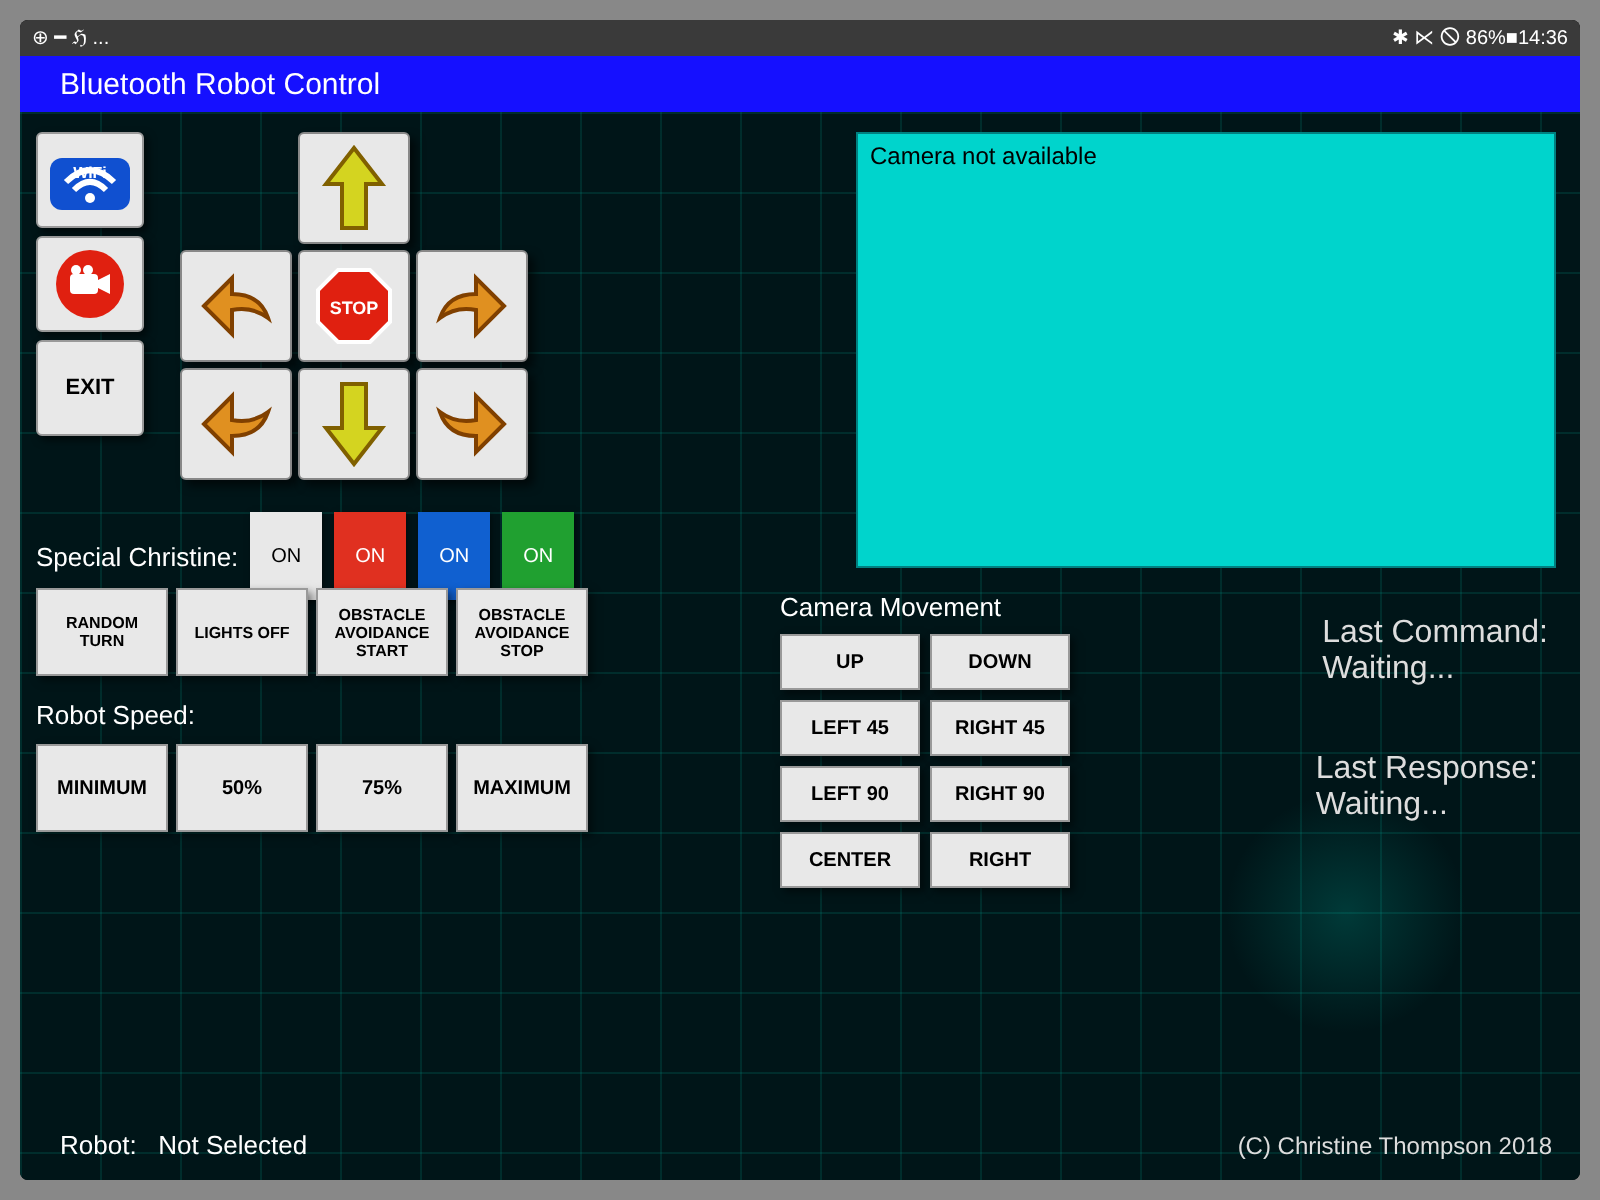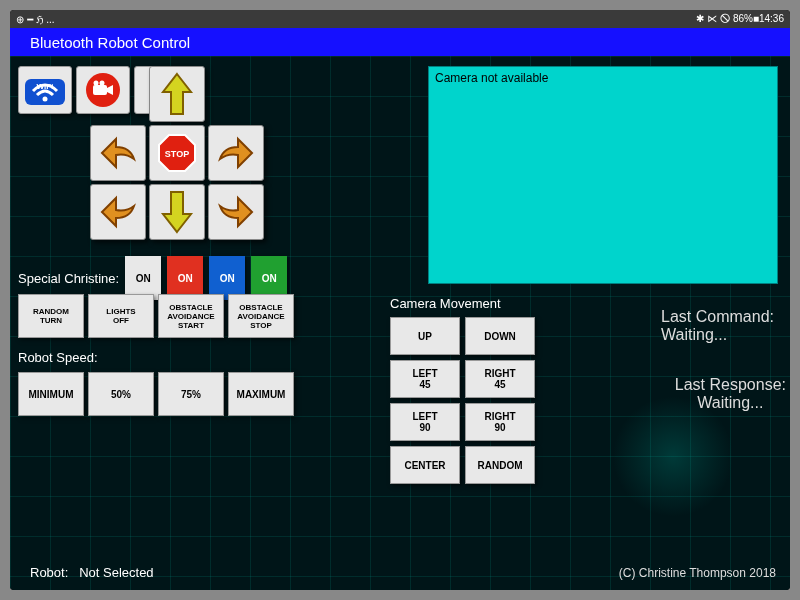--- a/index.html
+++ b/index.html
@@ -6,41 +6,41 @@
 body{width:800px;height:600px;background:#888;overflow:hidden}
 .tablet{width:780px;height:580px;margin:10px;background:#000;border-radius:4px;position:relative;overflow:hidden}
 .statusbar{height:18px;background:#3a3a3a;color:#fff;font-size:10px;display:flex;justify-content:space-between;align-items:center;padding:0 6px}
 .statusbar .right{display:flex;gap:4px;align-items:center}
 .titlebar{height:28px;background:#1510ff;color:#fff;font-size:15px;display:flex;align-items:center;padding-left:20px}
 .main{position:relative;width:100%;height:534px;background:#001518;background-image:
  linear-gradient(90deg,rgba(0,180,160,.15) 1px,transparent 1px),
  linear-gradient(rgba(0,180,160,.15) 1px,transparent 1px),
  radial-gradient(circle at 85% 75%,rgba(0,200,180,.2) 2px,transparent 60px);
  background-size:40px 40px,40px 40px,auto}
-.btn{background:#e8e8e8;border:1px solid #999;box-shadow:2px 2px 4px rgba(0,0,0,.5);font-size:9px;font-weight:bold;display:flex;align-items:center;justify-content:center;text-align:center;cursor:pointer;padding:18px}
-.sidebtns{position:absolute;left:8px;top:10px;display:flex;flex-direction:row;gap:4px}
+.btn{background:#e8e8e8;border:1px solid #999;box-shadow:2px 2px 4px rgba(0,0,0,.5);font-size:9px;font-weight:bold;display:flex;align-items:center;justify-content:center;text-align:center;cursor:pointer;padding:8px}
+.sidebtns{position:absolute;left:8px;top:10px;display:flex;flex-direction:column;gap:4px}
 .iconbtn{width:54px;height:48px;background:#e8e8e8;border:1px solid #999;box-shadow:2px 2px 4px rgba(0,0,0,.6);display:flex;align-items:center;justify-content:center;cursor:pointer;border-radius:3px}
 .dpad{position:absolute;left:80px;top:10px;display:grid;grid-template-columns:56px 56px 56px;grid-template-rows:56px 56px 56px;gap:3px}
 .dpad .cell{background:#e8e8e8;border:1px solid #888;box-shadow:3px 3px 5px rgba(0,0,0,.6);display:flex;align-items:center;justify-content:center;cursor:pointer;border-radius:3px}
 .dpad .empty{background:transparent;border:none;box-shadow:none;cursor:default}
 .camera{position:absolute;right:12px;top:10px;width:350px;height:218px;background:#00d4cc;border:1px solid #008080}
 .camera-text{position:absolute;top:4px;left:6px;font-size:12px;font-weight:normal;color:#000}
 .special{position:absolute;left:8px;top:200px;display:flex;align-items:center;gap:6px;color:#fff;font-size:13px}
-.toggle{width:36px;height:44px;color:#fff;font-size:10px;font-weight:bold;display:flex;align-items:center;justify-content:center;cursor:pointer;box-shadow:1px 1px 3px rgba(0,0,0,.5)}
+.toggle{width:36px;height:44px;color:#fff;font-size:10px;font-weight:normal;display:flex;align-items:center;justify-content:center;cursor:pointer;box-shadow:1px 1px 3px rgba(0,0,0,.5)}
 .funcrow{position:absolute;left:8px;top:238px;display:flex;gap:4px}
 .funcrow .btn{width:66px;height:44px;font-size:8px}
 .speedlabel{position:absolute;left:8px;top:294px;color:#fff;font-size:13px}
 .speedrow{position:absolute;left:8px;top:316px;display:flex;gap:4px}
 .speedrow .btn{width:66px;height:44px;font-size:10px}
 .cammove{position:absolute;left:380px;top:240px}
 .cammove-title{color:#fff;font-size:13px;margin-bottom:6px}
 .camgrid{display:grid;grid-template-columns:70px 70px;gap:5px}
 .camgrid .btn{height:28px;font-size:10px}
 .status{position:absolute;right:16px;top:252px;color:#ddd;font-size:16px;text-align:left}
-.status2{position:absolute;right:4px;top:320px;color:#ddd;font-size:16px;text-align:center}
+.status2{position:absolute;right:21px;top:320px;color:#ddd;font-size:16px;text-align:left}
 .robotsel{position:absolute;left:20px;bottom:10px;color:#fff;font-size:13px}
 .copyright{position:absolute;right:14px;bottom:10px;color:#ddd;font-size:12px}
 </style>
 </head>
 <body>
 
 <div class="tablet">
  <div class="statusbar">
   <span>⊕ ━ ℌ ...</span>
   <span class="right">✱ ⋉ 🛇 86%■14:36</span>
@@ -145,21 +145,21 @@
   <div class="cammove">
    <div class="cammove-title">Camera Movement</div>
    <div class="camgrid">
     <div class="btn">UP</div>
     <div class="btn">DOWN</div>
     <div class="btn">LEFT 45</div>
     <div class="btn">RIGHT 45</div>
     <div class="btn">LEFT 90</div>
     <div class="btn">RIGHT 90</div>
     <div class="btn">CENTER</div>
-    <div class="btn">RANDOM</div>
+    <div class="btn">RIGHT</div>
    </div>
   </div>
 
   <div class="status">
    <div>Last Command:</div>
    <div>Waiting...</div>
   </div>
   <div class="status2">
    <div>Last Response:</div>
    <div>Waiting...</div>

